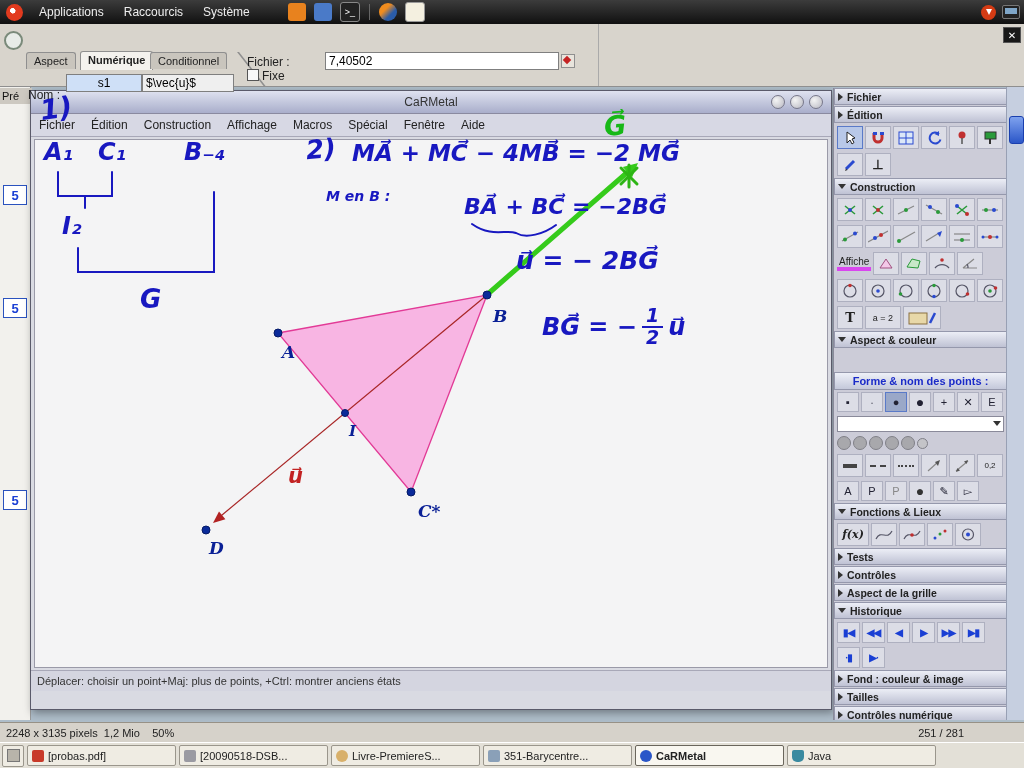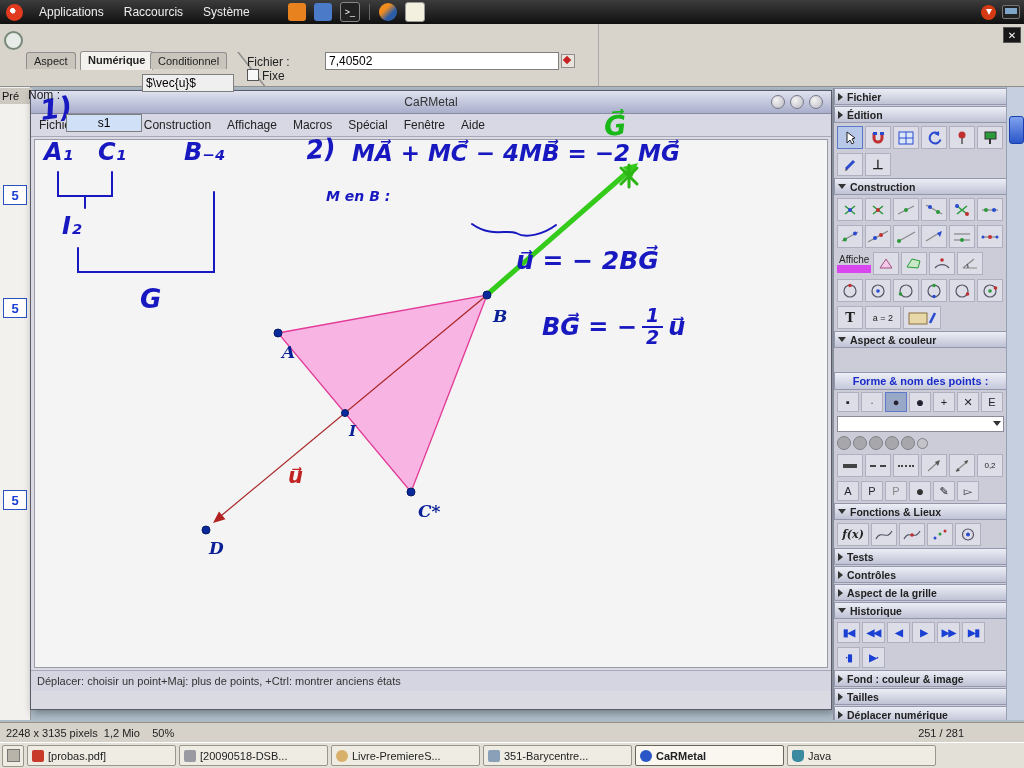--- a/index.html
+++ b/index.html
@@ -26,21 +26,21 @@
   #inspector{position:absolute;left:0;top:24px;width:1024px;height:62px;z-index:60;
     background:#d8d4cc;border-bottom:1px solid #8f8f8f;font-size:12px;color:#222;}
   #refresh{position:absolute;left:4px;top:7px;width:15px;height:15px;border-radius:50%;border:2px solid #7a8a7a;background:#e8ece8;}
   .tab{position:absolute;top:28px;height:16px;line-height:16px;padding:0 7px;border:1px solid #8f8f8f;border-bottom:none;
        background:#c9c5bd;font-size:11px;border-radius:3px 3px 0 0;}
   .tab.active{background:#f4f2ee;top:27px;height:18px;font-weight:bold;}
   #slant{position:absolute;left:237px;top:28px;width:2px;height:34px;background:#8f8f8f;transform:skewX(38deg);transform-origin:top left;}
   .insp-label{position:absolute;}
   .insp-input{position:absolute;height:16px;border:1px solid #7f7f7f;background:#fff;font-size:12px;
        font-family:"Liberation Sans",sans-serif;padding:0 3px;}
-  #s1-input{background:#cfe0f7;text-align:center;margin-top:40px;}
+  #s1-input{background:#cfe0f7;text-align:center;}
   #red-marker{position:absolute;left:561px;top:30px;width:12px;height:12px;background:#e8e4dc;border:1px solid #8f8f8f;}
   #red-marker::after{content:"";display:block;width:6px;height:6px;margin:2px;background:#c42222;transform:rotate(45deg);}
   #vdiv{position:absolute;left:598px;top:0;width:1px;height:62px;background:#aaa;}
   #fixe-box{position:absolute;left:247px;top:45px;width:10px;height:10px;border:1px solid #555;background:#f8f8f8;}
   #close-x{position:absolute;right:3px;top:3px;width:16px;height:14px;background:#181818;color:#fff;
        font-size:10px;display:flex;align-items:center;justify-content:center;border:1px solid #555;}
   
   #left-strip{position:absolute;left:0;top:86px;width:30px;height:634px;background:#f2f1ed;border-right:1px solid #9a9a9a;z-index:1;}
   #pre-chip{position:absolute;left:0;top:88px;width:30px;height:16px;background:#cdc9c1;color:#111;font-size:11px;
        padding-left:2px;line-height:16px;z-index:2;}
@@ -326,21 +326,21 @@
     <span class="sic">
         <svg width="20" height="15">
           <line x1="2" y1="8" x2="18" y2="8" class="l"></line>
           <circle cx="10" cy="8" r="2" class="dr"></circle>
           <circle cx="3" cy="8" r="1.5" class="db"></circle>
           <circle cx="17" cy="8" r="1.5" class="db"></circle>
         </svg>
       </span>
   </div>
   <div class="icon-row">
-    <span style="font-size:10px;color:#222;border-bottom:8px solid #d946ef;padding:0 2px;">Affiche</span>
+    <span style="font-size:10px;color:#222;border-bottom:4px solid #d946ef;padding:0 2px;">Affiche</span>
     <span class="sic">
         <svg width="20" height="15">
           <polygon points="4,12 10,3 16,12" fill="#f4c8e8" stroke="#a05080"></polygon>
         </svg>
       </span>
     <span class="sic">
         <svg width="20" height="15">
           <polygon points="3,11 8,3 16,5 14,12" fill="#c8e8c8" stroke="#2a9a3a"></polygon>
         </svg>
       </span>
@@ -532,21 +532,21 @@
   <div class="shead">
       <span class="arr r"></span>
       <span>Fond : couleur &amp; image</span>
     </div>
   <div class="shead">
       <span class="arr r"></span>
       <span>Tailles</span>
     </div>
   <div class="shead">
       <span class="arr r"></span>
-      <span>Déplacer numérique</span>
+      <span>Contrôles numérique</span>
     </div>
 </div>
 
 <div id="scrollbar">
   <div id="scroll-thumb"></div>
 </div>
 
 <svg id="overlay" width="1024" height="768">
   <polygon points="278,333 487,295 411,492" fill="#f8b5e3" stroke="#e23a96" stroke-width="1.3"></polygon>
   <line x1="487" y1="295" x2="216" y2="520" stroke="#a82525" stroke-width="1.2"></line>
@@ -575,20 +575,21 @@
   <div class="ink" style="left:40px;top:92px;font-size:28px;transform:rotate(-8deg);">1)</div>
   <div class="ink" style="left:44px;top:138px;font-size:24px;">A₁</div>
   <div class="ink" style="left:98px;top:138px;font-size:24px;">C₁</div>
   <div class="ink" style="left:184px;top:138px;font-size:24px;">B₋₄</div>
   <div class="ink" style="left:62px;top:212px;font-size:24px;">I₂</div>
   <div class="ink" style="left:140px;top:284px;font-size:26px;">G</div>
   <div class="ink" style="left:306px;top:134px;font-size:26px;transform:rotate(-5deg);">2)</div>
   <div class="ink" style="left:352px;top:140px;font-size:23px;">MA⃗ + MC⃗ − 4MB⃗ = −2 MG⃗</div>
   <div class="ink" style="left:604px;top:110px;font-size:27px;color:#17b817;transform:rotate(-4deg);">G⃗</div>
   <div class="ink" style="left:326px;top:188px;font-size:14px;">M en B :</div>
+  <div class="ink" style="left:464px;top:194px;font-size:22px;">BA⃗ + BC⃗ = −2BG⃗</div>
   <div class="ink" style="left:516px;top:246px;font-size:25px;">u⃗ = − 2BG⃗</div>
   <div class="ink" id="eq4" style="left:542px;top:306px;font-size:24px;">
     <span>BG⃗ = −</span>
     <span class="frac">
       <span>1</span>
       <span class="den">2</span>
     </span>
     <span>u⃗</span>
   </div>
   <div class="plabel" style="left:282px;top:342px;font-size:17px;">A</div>

